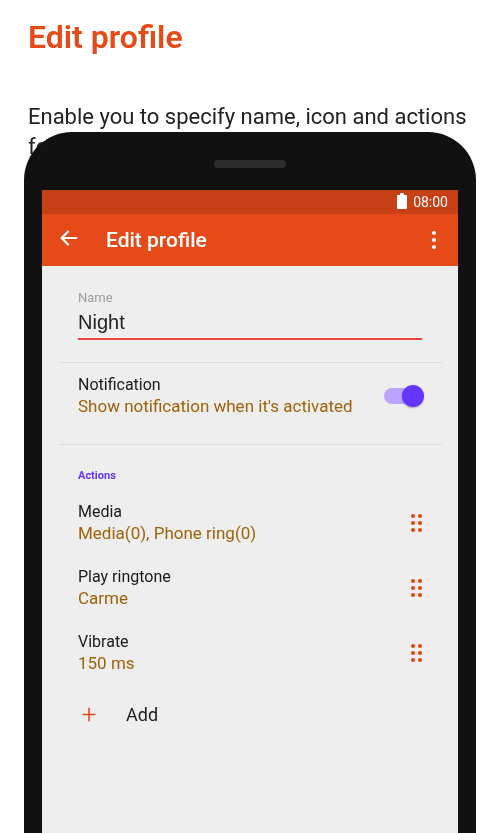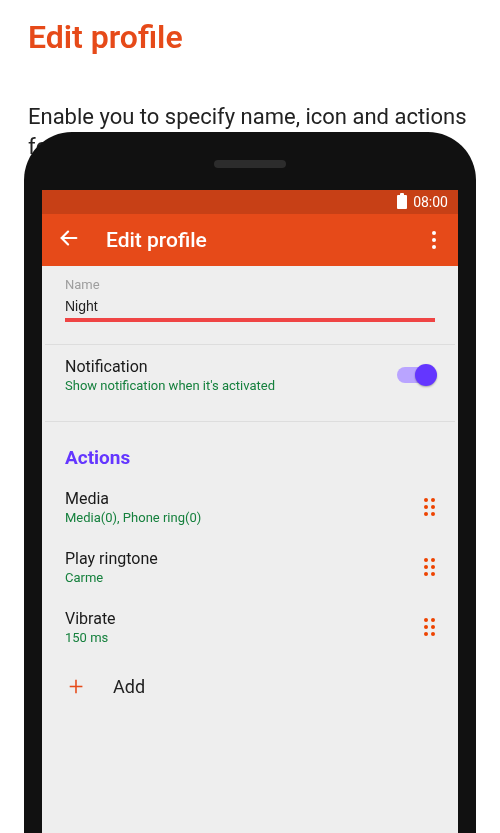--- a/index.html
+++ b/index.html
@@ -84,63 +84,63 @@
     display: flex;
     align-items: center;
     padding: 0 14px;
     color: #fff;
   }
   .appbar .back { width: 26px; text-align: center; font-size: 22px; }
   .appbar .title { margin-left: 24px; font-size: 21px; font-weight: 500; flex: 1; }
   .appbar .overflow { width: 20px; display: flex; flex-direction: column; gap: 3px; align-items: center; }
   .appbar .overflow span { width: 4px; height: 4px; background: #fff; border-radius: 50%; }
 
-  .content { flex: 1; padding: 3px; overflow-y: hidden; }
+  .content { flex: 1; padding: 16px; overflow-y: hidden; }
 
   .name-block { padding: 8px 20px 6px 20px; }
   .name-label { font-size: 13px; color: #9e9e9e; }
   .name-input {
     width: 100%;
     border: none;
-    border-bottom: 4px solid #ef4444;
+    border-bottom: 2px solid #ef4444;
     background: transparent;
-    font-size: 14px;
+    font-size: 20px;
     padding: 6px 0 4px 0;
     color: #222;
     outline: none;
   }
 
   .divider { height: 1px; background: #ddd; margin-top: 16px; }
 
   .row {
     display: flex;
     align-items: center;
     padding: 12px 20px;
     gap: 14px;
   }
   .row .text { flex: 1; }
   .row .primary { font-size: 16px; color: #1a1a1a; }
-  .row .secondary { font-size: 13px; color: #15803d; margin-top: 2px; }
+  .row .secondary { font-size: 17px; color: #a16207; margin-top: 2px; }
 
   .switch {
     width: 38px; height: 16px; background: #b9a4ff; border-radius: 10px; position: relative;
   }
   .switch::after {
     content: ''; position: absolute; right: -2px; top: -3px;
     width: 22px; height: 22px; background: #6436ff; border-radius: 50%;
     box-shadow: 0 1px 2px rgba(0,0,0,0.3);
   }
 
   .moon-icon { font-size: 22px; color: #6436ff; }
 
   .section-header {
     padding: 24px 20px 8px 20px;
     color: #6436ff;
     font-weight: 700;
-    font-size: 19px;
+    font-size: 11px;
   }
 
   .drag-handle {
     display: grid;
     grid-template-columns: repeat(2, 4px);
     grid-template-rows: repeat(3, 4px);
     gap: 3px;
   }
   .drag-handle span { background: #ed4300; border-radius: 50%; width: 4px; height: 4px; }
 

